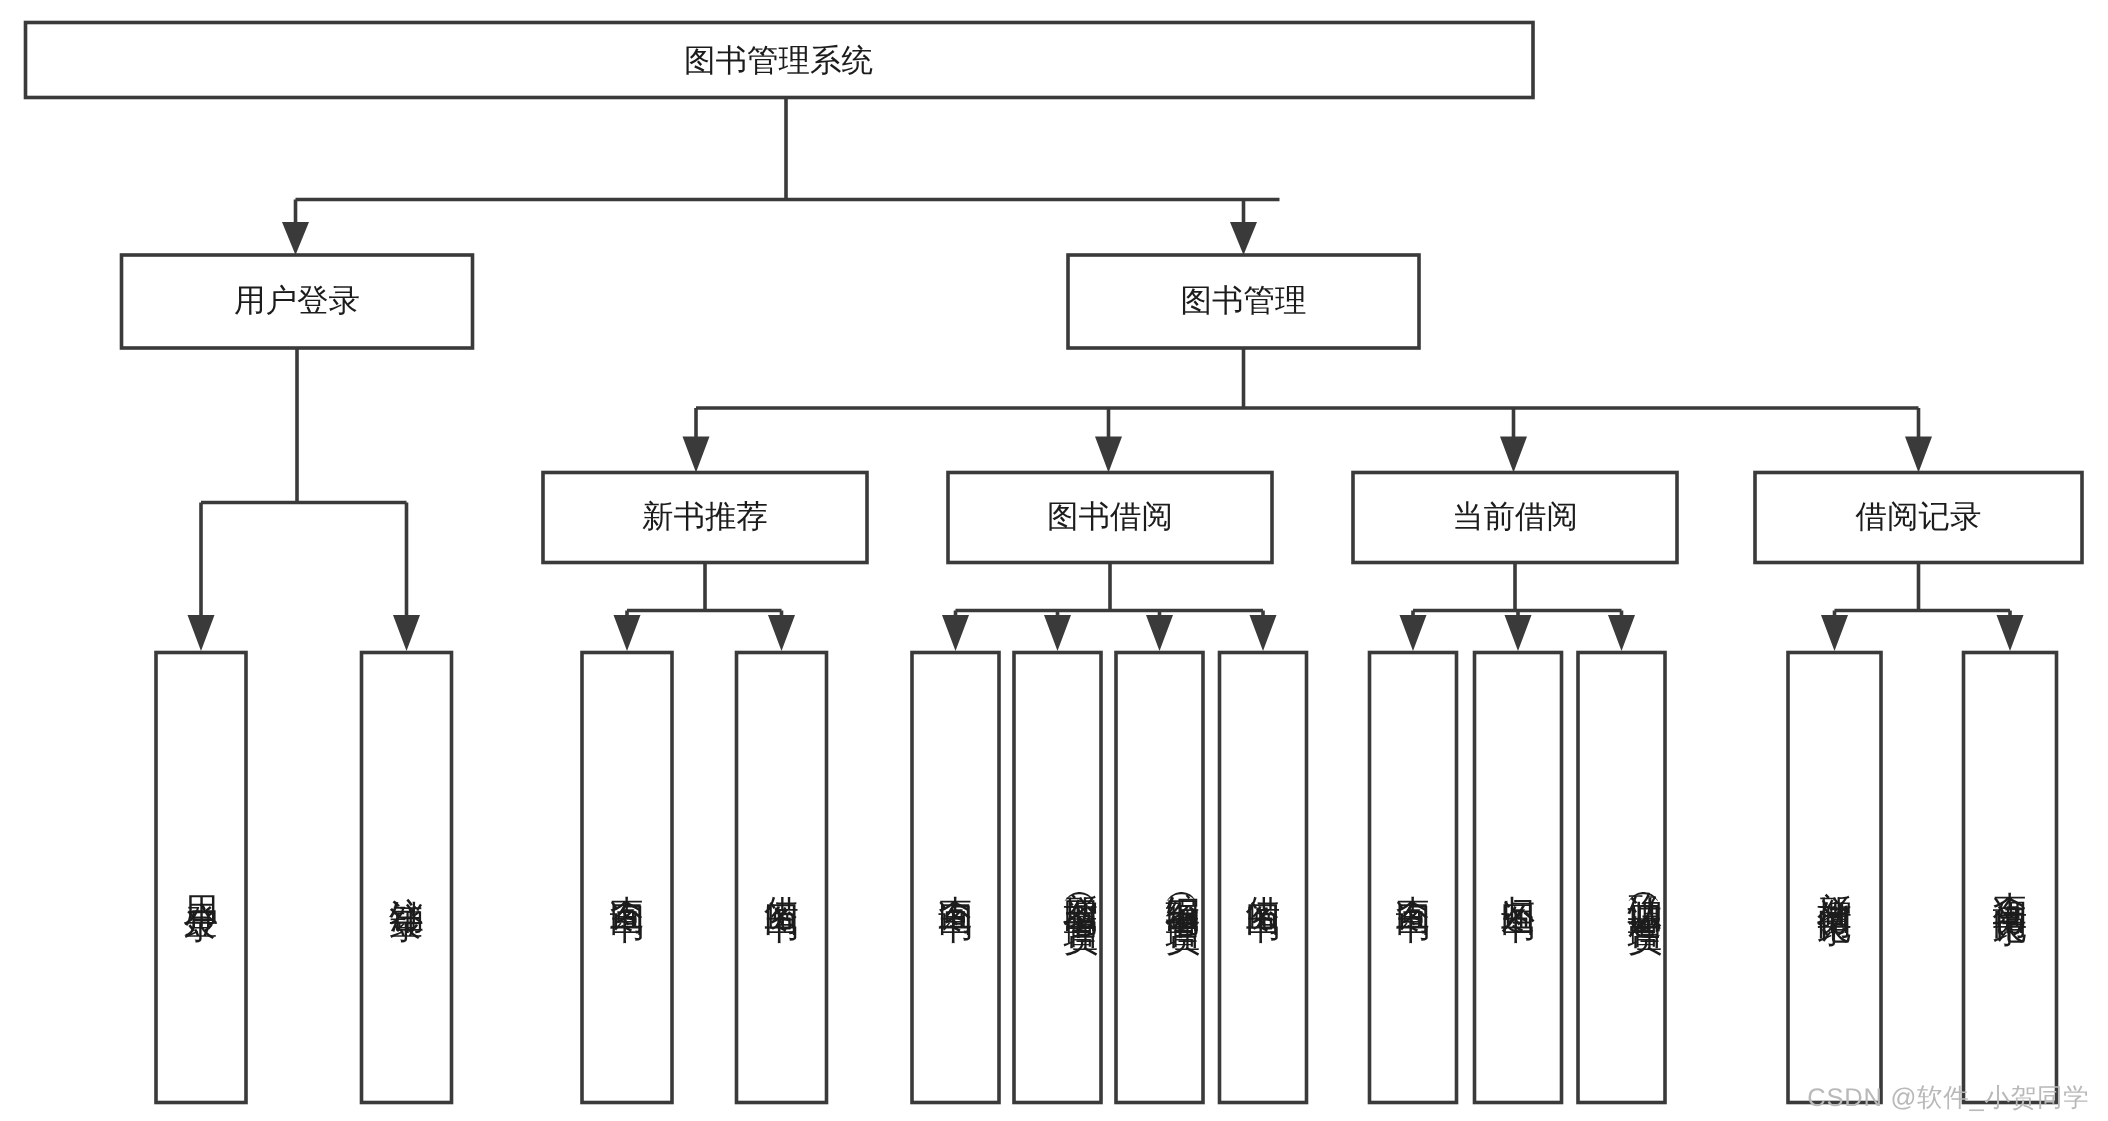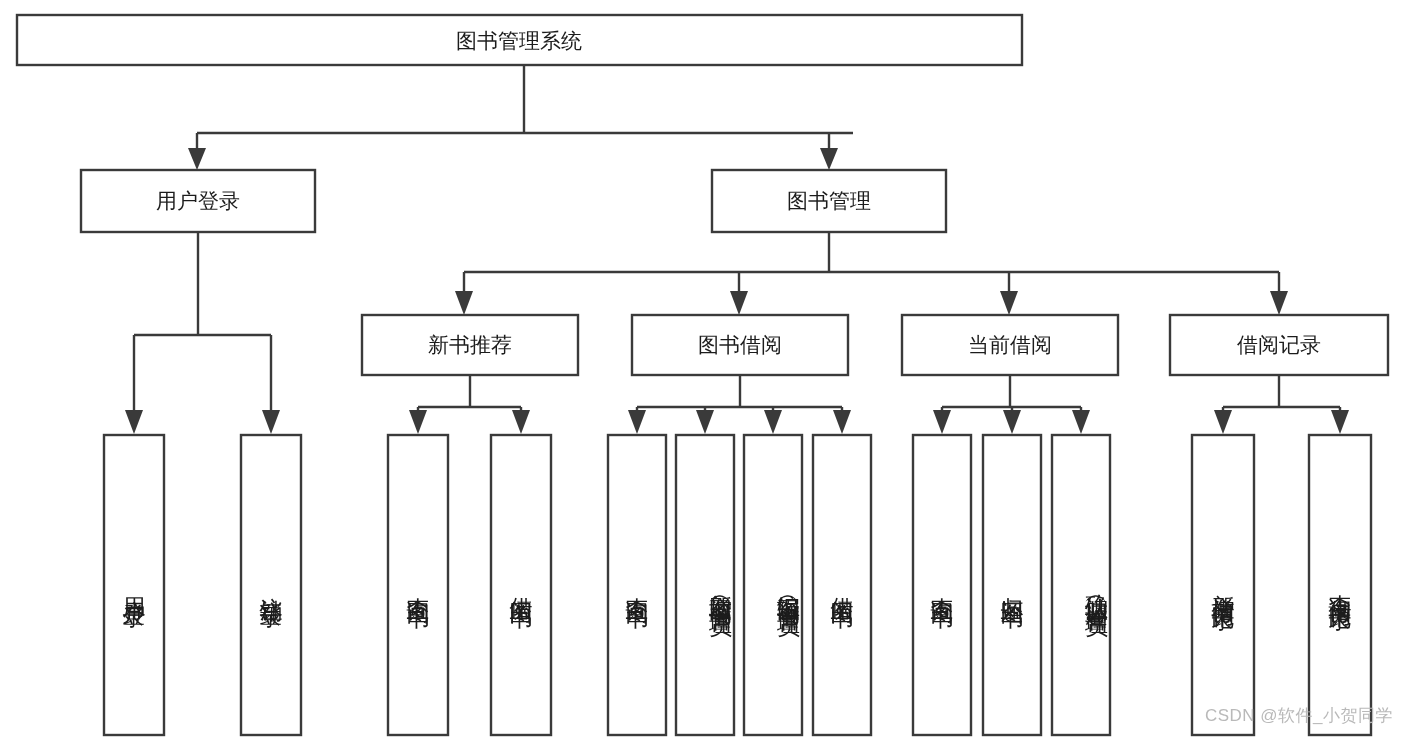--- a/index.html
+++ b/index.html
@@ -64,21 +64,21 @@
     justify-content: center;
     white-space: nowrap;
     pointer-events: none;
   }
   .leaf-label.center-v {
     align-items: center;
   }
   .watermark {
     position: absolute;
     right: 12px;
-    bottom: 20px;
+    bottom: 4px;
     font-family: "Liberation Sans", "DejaVu Sans", sans-serif;
     font-size: 17px;
     color: #b9b9b9;
     letter-spacing: 0.5px;
     white-space: nowrap;
   }
 </style>
 </head>
 <body>
 

